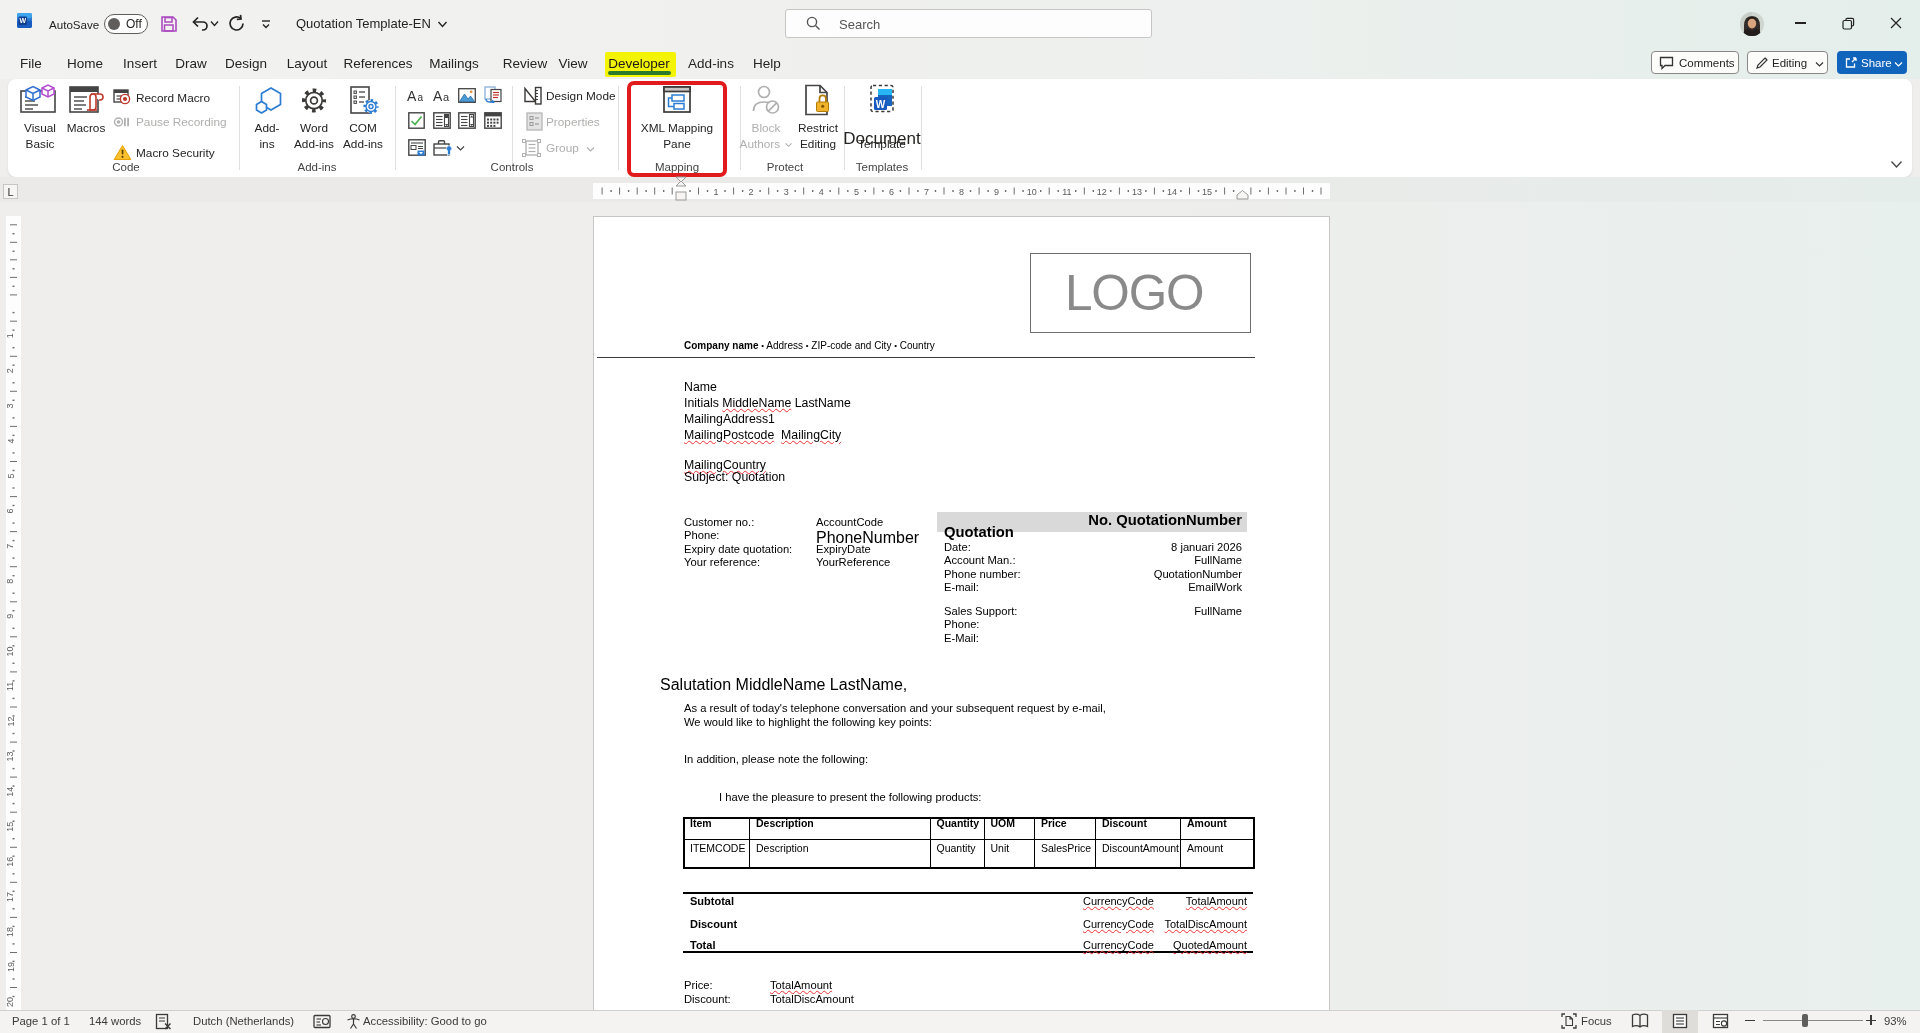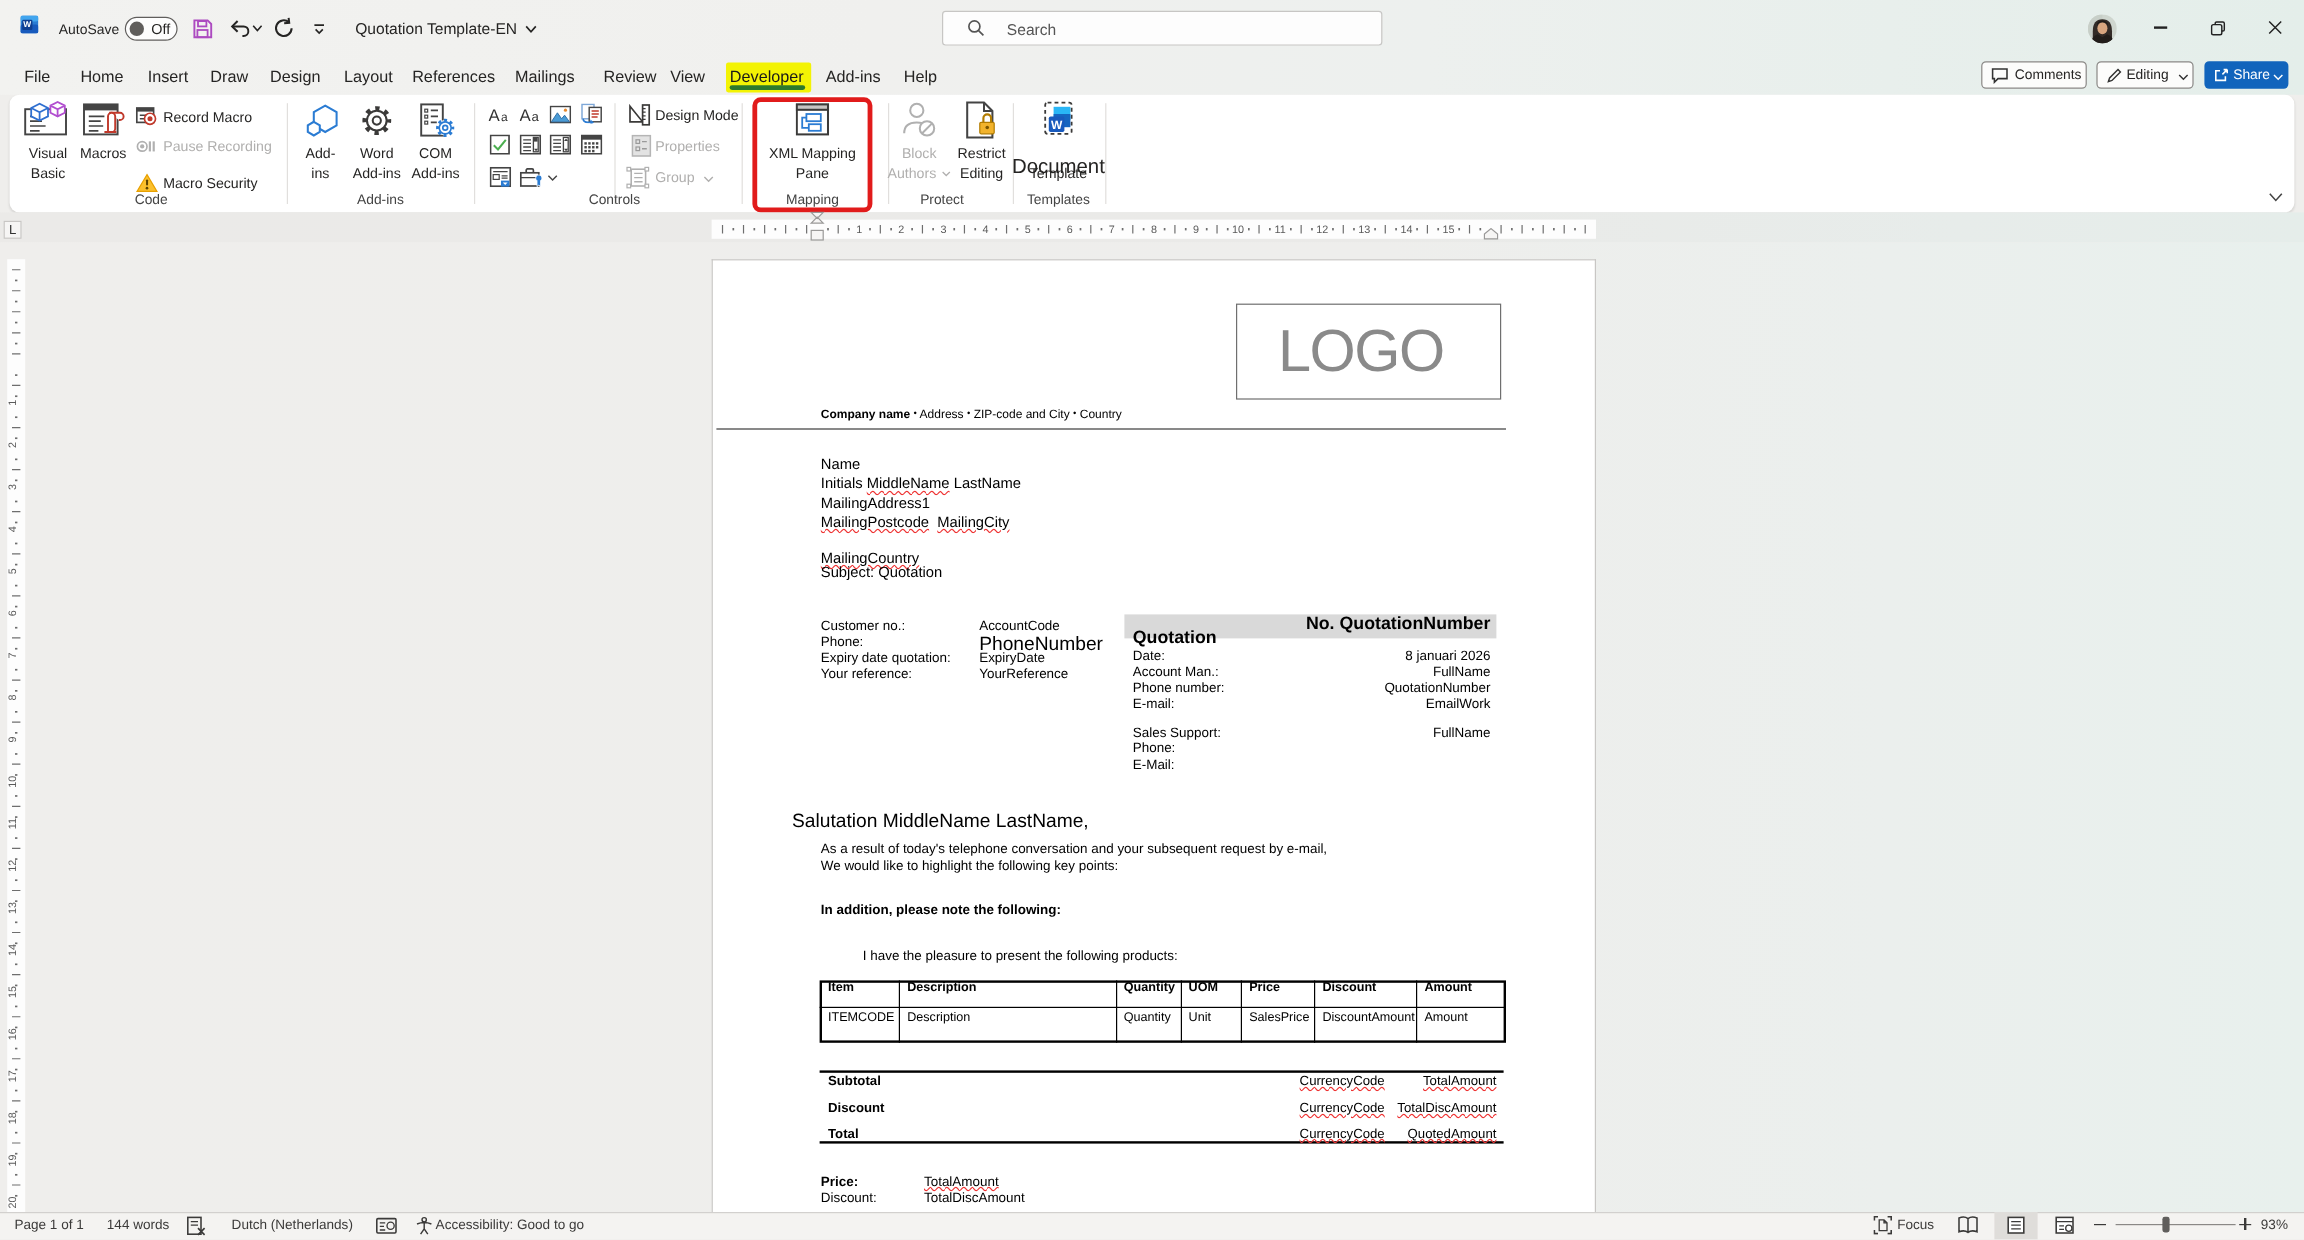--- a/index.html
+++ b/index.html
@@ -577,21 +577,21 @@
     <div class="ab" style="left:937px;top:365.70000000000005px;width:305px;text-align:right;font-size:11.2px;white-space:nowrap">QuotationNumber</div>
     <div class="ab" style="left:944px;top:379.29999999999995px;font-size:11.2px;font-weight:normal;color:#000;white-space:nowrap;">E-mail:</div>
     <div class="ab" style="left:937px;top:379.29999999999995px;width:305px;text-align:right;font-size:11.2px;white-space:nowrap">EmailWork</div>
     <div class="ab" style="left:944px;top:402.5px;font-size:11.2px;font-weight:normal;color:#000;white-space:nowrap;">Sales Support:</div>
     <div class="ab" style="left:937px;top:402.5px;width:305px;text-align:right;font-size:11.2px;white-space:nowrap">FullName</div>
     <div class="ab" style="left:944px;top:416.1px;font-size:11.2px;font-weight:normal;color:#000;white-space:nowrap;">Phone:</div>
     <div class="ab" style="left:944px;top:429.70000000000005px;font-size:11.2px;font-weight:normal;color:#000;white-space:nowrap;">E-Mail:</div>
     <div class="ab" style="left:660px;top:473.5px;font-size:16px;font-weight:normal;color:#000;white-space:nowrap;">Salutation MiddleName LastName,</div>
     <div class="ab" style="left:684px;top:500px;font-size:11.2px;font-weight:normal;color:#000;white-space:nowrap;">As a result of today's telephone conversation and your subsequent request by e-mail,</div>
     <div class="ab" style="left:684px;top:513.5px;font-size:11.2px;font-weight:normal;color:#000;white-space:nowrap;">We would like to highlight the following key points:</div>
-    <div class="ab" style="left:684px;top:550.5px;font-size:11.2px;font-weight:bold;color:#000;white-space:nowrap;">In addition, please note the following:</div>
+    <div class="ab" style="left:684px;top:550.5px;font-size:11.2px;font-weight:normal;color:#000;white-space:nowrap;">In addition, please note the following:</div>
     <div class="ab" style="left:684px;top:588.5px;font-size:11.2px;font-weight:normal;color:#000;white-space:nowrap;margin-left:35px;">I have the pleasure to present the following products:</div>
     <div style="position:absolute;left:683px;top:614.5px;width:572px;height:52.5px;border:2px solid #000"></div>
     <div style="position:absolute;left:749px;top:614.5px;width:1.2px;height:52.5px;background:#000"></div>
     <div style="position:absolute;left:930px;top:614.5px;width:1.2px;height:52.5px;background:#000"></div>
     <div style="position:absolute;left:984px;top:614.5px;width:1.2px;height:52.5px;background:#000"></div>
     <div style="position:absolute;left:1034px;top:614.5px;width:1.2px;height:52.5px;background:#000"></div>
     <div style="position:absolute;left:1095px;top:614.5px;width:1.2px;height:52.5px;background:#000"></div>
     <div style="position:absolute;left:1180px;top:614.5px;width:1.2px;height:52.5px;background:#000"></div>
     <div style="position:absolute;left:683px;top:637.3px;width:572px;height:1.2px;background:#000"></div>
     <div class="ab" style="left:690px;top:615.2px;font-size:10.5px;font-weight:bold;color:#000;white-space:nowrap;">Item</div>
@@ -612,21 +612,21 @@
     <div style="position:absolute;left:683px;top:749.3px;width:570px;height:1.7px;background:#000"></div>
     <div class="ab" style="left:690px;top:692.6px;font-size:11px;font-weight:bold;color:#000;white-space:nowrap;">Subtotal</div>
     <div class="ab" style="left:1083px;top:692.6px;font-size:11px;font-weight:normal;color:#000;white-space:nowrap;"><span class="sq">CurrencyCode</span></div>
     <div class="ab" style="left:1083px;top:692.6px;width:164px;text-align:right;font-size:11px;white-space:nowrap"><span class="sq">TotalAmount</span></div>
     <div class="ab" style="left:690px;top:715.6px;font-size:11px;font-weight:bold;color:#000;white-space:nowrap;">Discount</div>
     <div class="ab" style="left:1083px;top:715.6px;font-size:11px;font-weight:normal;color:#000;white-space:nowrap;"><span class="sq">CurrencyCode</span></div>
     <div class="ab" style="left:1083px;top:715.6px;width:164px;text-align:right;font-size:11px;white-space:nowrap"><span class="sq">TotalDiscAmount</span></div>
     <div class="ab" style="left:690px;top:736.7px;font-size:11px;font-weight:bold;color:#000;white-space:nowrap;">Total</div>
     <div class="ab" style="left:1083px;top:736.7px;font-size:11px;font-weight:normal;color:#000;white-space:nowrap;"><span class="sq">CurrencyCode</span></div>
     <div class="ab" style="left:1083px;top:736.7px;width:164px;text-align:right;font-size:11px;white-space:nowrap"><span class="sq">QuotedAmount</span></div>
-    <div class="ab" style="left:684px;top:776.5px;font-size:11.2px;font-weight:bold;color:#000;white-space:nowrap;">Price:</div>
+    <div class="ab" style="left:684px;top:776.5px;font-size:11.2px;font-weight:normal;color:#000;white-space:nowrap;">Price:</div>
     <div class="ab" style="left:770px;top:776.5px;font-size:11.2px;font-weight:normal;color:#000;white-space:nowrap;"><span class="sq">TotalAmount</span></div>
     <div class="ab" style="left:684px;top:791px;font-size:11.2px;font-weight:normal;color:#000;white-space:nowrap;">Discount:</div>
     <div class="ab" style="left:770px;top:791px;font-size:11.2px;font-weight:normal;color:#000;white-space:nowrap;">TotalDiscAmount</div>
   </div>
 <div style="position:absolute;left:0;top:1010px;width:1920px;height:23px;background:#f4f3f1;border-top:1px solid #d2d0ce"></div>
 <div style="position:absolute;left:12px;top:1015px;font-size:11.3px;color:#3b3a39">Page 1 of 1</div>
 <div style="position:absolute;left:89px;top:1015px;font-size:11.3px;color:#3b3a39">144 words</div>
 <svg class="ab" style="left:155px;top:1013px" width="17" height="17" viewBox="0 0 17 17">
     <rect x="1.5" y="1.5" width="11" height="14" fill="none" stroke="#3b3a39" stroke-width="1.3"></rect>
     <line x1="4" y1="5" x2="10" y2="5" stroke="#3b3a39" stroke-width="1"></line>

